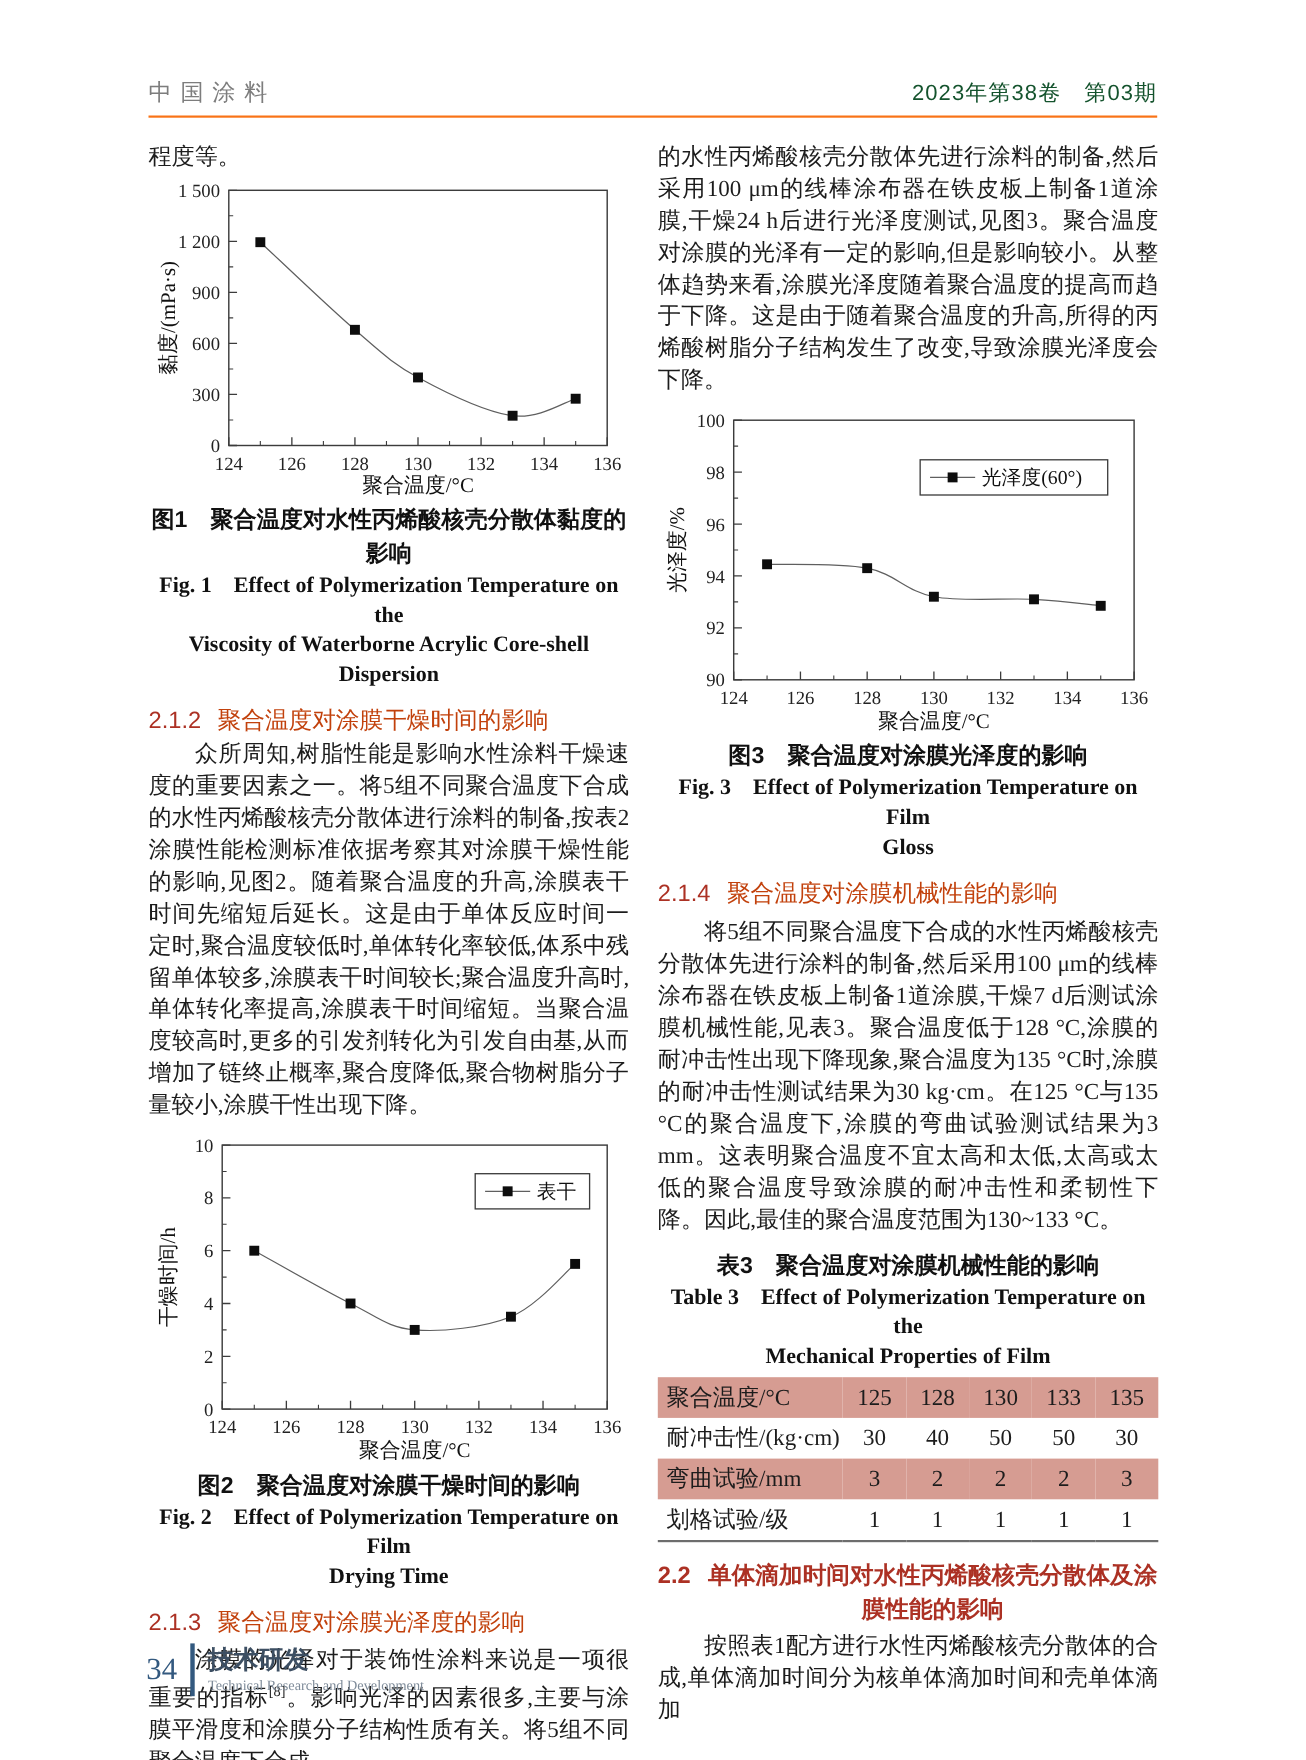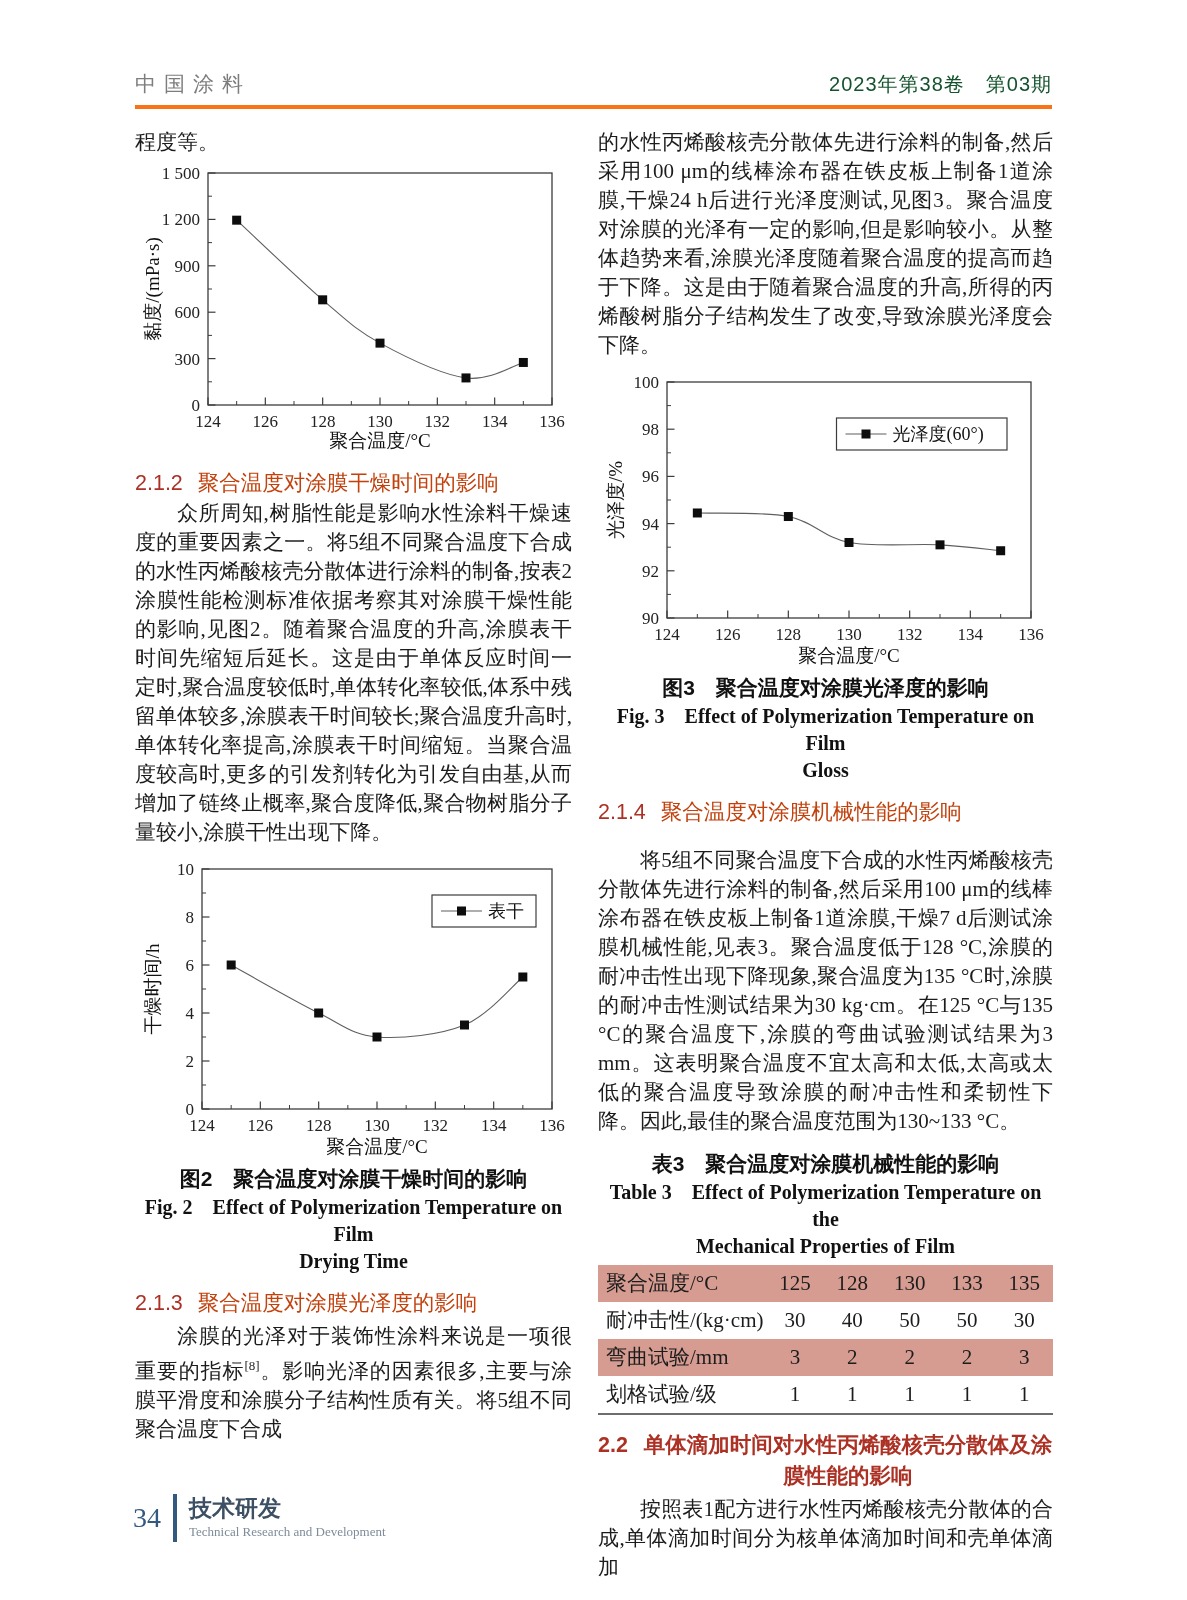--- a/index.html
+++ b/index.html
@@ -5,21 +5,21 @@
   html,body { margin:0; padding:0; background:#ffffff; }
   .page {
     position:relative; width:1187px; height:1600px; background:#fff;
     font-family:"Liberation Serif","DejaVu Serif",serif; color:#1c1c1c;
     overflow:hidden;
   }
   
   .header {
     position:absolute; left:135px; top:70px; width:917px;
     display:flex; justify-content:space-between; align-items:flex-end;
-    border-bottom:4px solid #f97316; padding-bottom:7px;
+    border-bottom:2px solid #f97316; padding-bottom:7px;
     font-family:"Liberation Sans","DejaVu Sans",sans-serif;
   }
   .journal { font-size:21px; color:#7d7d7d; letter-spacing:8px; }
   .issue   { font-size:20px; color:#14532d; letter-spacing:1px; }
 
   
   .col { position:absolute; top:128px; font-size:21px; line-height:29px; text-align:justify; }
   .col-left  { left:135px; width:437px; }
   .col-right { left:598px; width:455px; }
   p.body { margin:0; }
@@ -112,20 +112,25 @@
         <text x="238" y="284" text-anchor="middle" font-size="19" fill="#111">聚合温度/°C</text>
         <text text-anchor="middle" font-size="19" fill="#111" transform="translate(17 126) rotate(-90)">黏度/(mPa·s)</text>
         <path d="M94.66666666666666,57.173333333333346C108.99999999999999,70.4488888888889 156.77777777777777,116.33333333333333 180.66666666666666,136.82666666666665C204.55555555555554,157.32 214.11111111111111,167.11555555555555 238,180.13333333333333C261.8888888888889,193.1511111111111 300.1111111111111,211.7111111111111 324,214.93333333333334C347.8888888888889,218.15555555555557 371.77777777777777,202.04444444444445 381.3333333333333,199.46666666666667" fill="none" stroke="#5f5f5f" stroke-width="1.1"></path>
         <rect x="90.16666666666666" y="52.673333333333346" width="9" height="9" fill="#0d0d0d"></rect>
         <rect x="176.16666666666666" y="132.32666666666665" width="9" height="9" fill="#0d0d0d"></rect>
         <rect x="233.5" y="175.63333333333333" width="9" height="9" fill="#0d0d0d"></rect>
         <rect x="319.5" y="210.43333333333334" width="9" height="9" fill="#0d0d0d"></rect>
         <rect x="376.8333333333333" y="194.96666666666667" width="9" height="9" fill="#0d0d0d"></rect>
       </svg>
 
+    <div class="figcap">
+      <div class="cn">图1　聚合温度对水性丙烯酸核壳分散体黏度的影响</div>
+      <div class="en">Fig. 1　Effect of Polymerization Temperature on the</div>
+      <div class="en">Viscosity of Waterborne Acrylic Core-shell Dispersion</div>
+    </div>
 
     <div class="sec">
       <span class="hnum">2.1.2</span>
       <span class="htitle">聚合温度对涂膜干燥时间的影响</span>
     </div>
 
     <p class="body indent">众所周知,树脂性能是影响水性涂料干燥速度的重要因素之一。将5组不同聚合温度下合成的水性丙烯酸核壳分散体进行涂料的制备,按表2涂膜性能检测标准依据考察其对涂膜干燥性能的影响,见图2。随着聚合温度的升高,涂膜表干时间先缩短后延长。这是由于单体反应时间一定时,聚合温度较低时,单体转化率较低,体系中残留单体较多,涂膜表干时间较长;聚合温度升高时,单体转化率提高,涂膜表干时间缩短。当聚合温度较高时,更多的引发剂转化为引发自由基,从而增加了链终止概率,聚合度降低,聚合物树脂分子量较小,涂膜干性出现下降。</p>
 
     <svg class="chart" style="margin-top:12px" width="424" height="302">
         <rect x="60" y="10" width="350" height="240" fill="none" stroke="#3c3c3c" stroke-width="1.3"></rect>
@@ -256,21 +261,21 @@
       <div class="cn">图3　聚合温度对涂膜光泽度的影响</div>
       <div class="en">Fig. 3　Effect of Polymerization Temperature on Film</div>
       <div class="en">Gloss</div>
     </div>
 
     <div class="sec">
       <span class="hnum">2.1.4</span>
       <span class="htitle">聚合温度对涂膜机械性能的影响</span>
     </div>
 
-    <p class="body indent" style="margin-top:18px">将5组不同聚合温度下合成的水性丙烯酸核壳分散体先进行涂料的制备,然后采用100 μm的线棒涂布器在铁皮板上制备1道涂膜,干燥7 d后测试涂膜机械性能,见表3。聚合温度低于128 °C,涂膜的耐冲击性出现下降现象,聚合温度为135 °C时,涂膜的耐冲击性测试结果为30 kg·cm。在125 °C与135 °C的聚合温度下,涂膜的弯曲试验测试结果为3 mm。这表明聚合温度不宜太高和太低,太高或太低的聚合温度导致涂膜的耐冲击性和柔韧性下降。因此,最佳的聚合温度范围为130~133 °C。</p>
+    <p class="body indent" style="margin-top:5px">将5组不同聚合温度下合成的水性丙烯酸核壳分散体先进行涂料的制备,然后采用100 μm的线棒涂布器在铁皮板上制备1道涂膜,干燥7 d后测试涂膜机械性能,见表3。聚合温度低于128 °C,涂膜的耐冲击性出现下降现象,聚合温度为135 °C时,涂膜的耐冲击性测试结果为30 kg·cm。在125 °C与135 °C的聚合温度下,涂膜的弯曲试验测试结果为3 mm。这表明聚合温度不宜太高和太低,太高或太低的聚合温度导致涂膜的耐冲击性和柔韧性下降。因此,最佳的聚合温度范围为130~133 °C。</p>
 
     <div class="figcap tablecap">
       <div class="cn">表3　聚合温度对涂膜机械性能的影响</div>
       <div class="en">Table 3　Effect of Polymerization Temperature on the</div>
       <div class="en">Mechanical Properties of Film</div>
     </div>
 
     <table class="table3">
       <tbody>
         <tr class="shaded">

